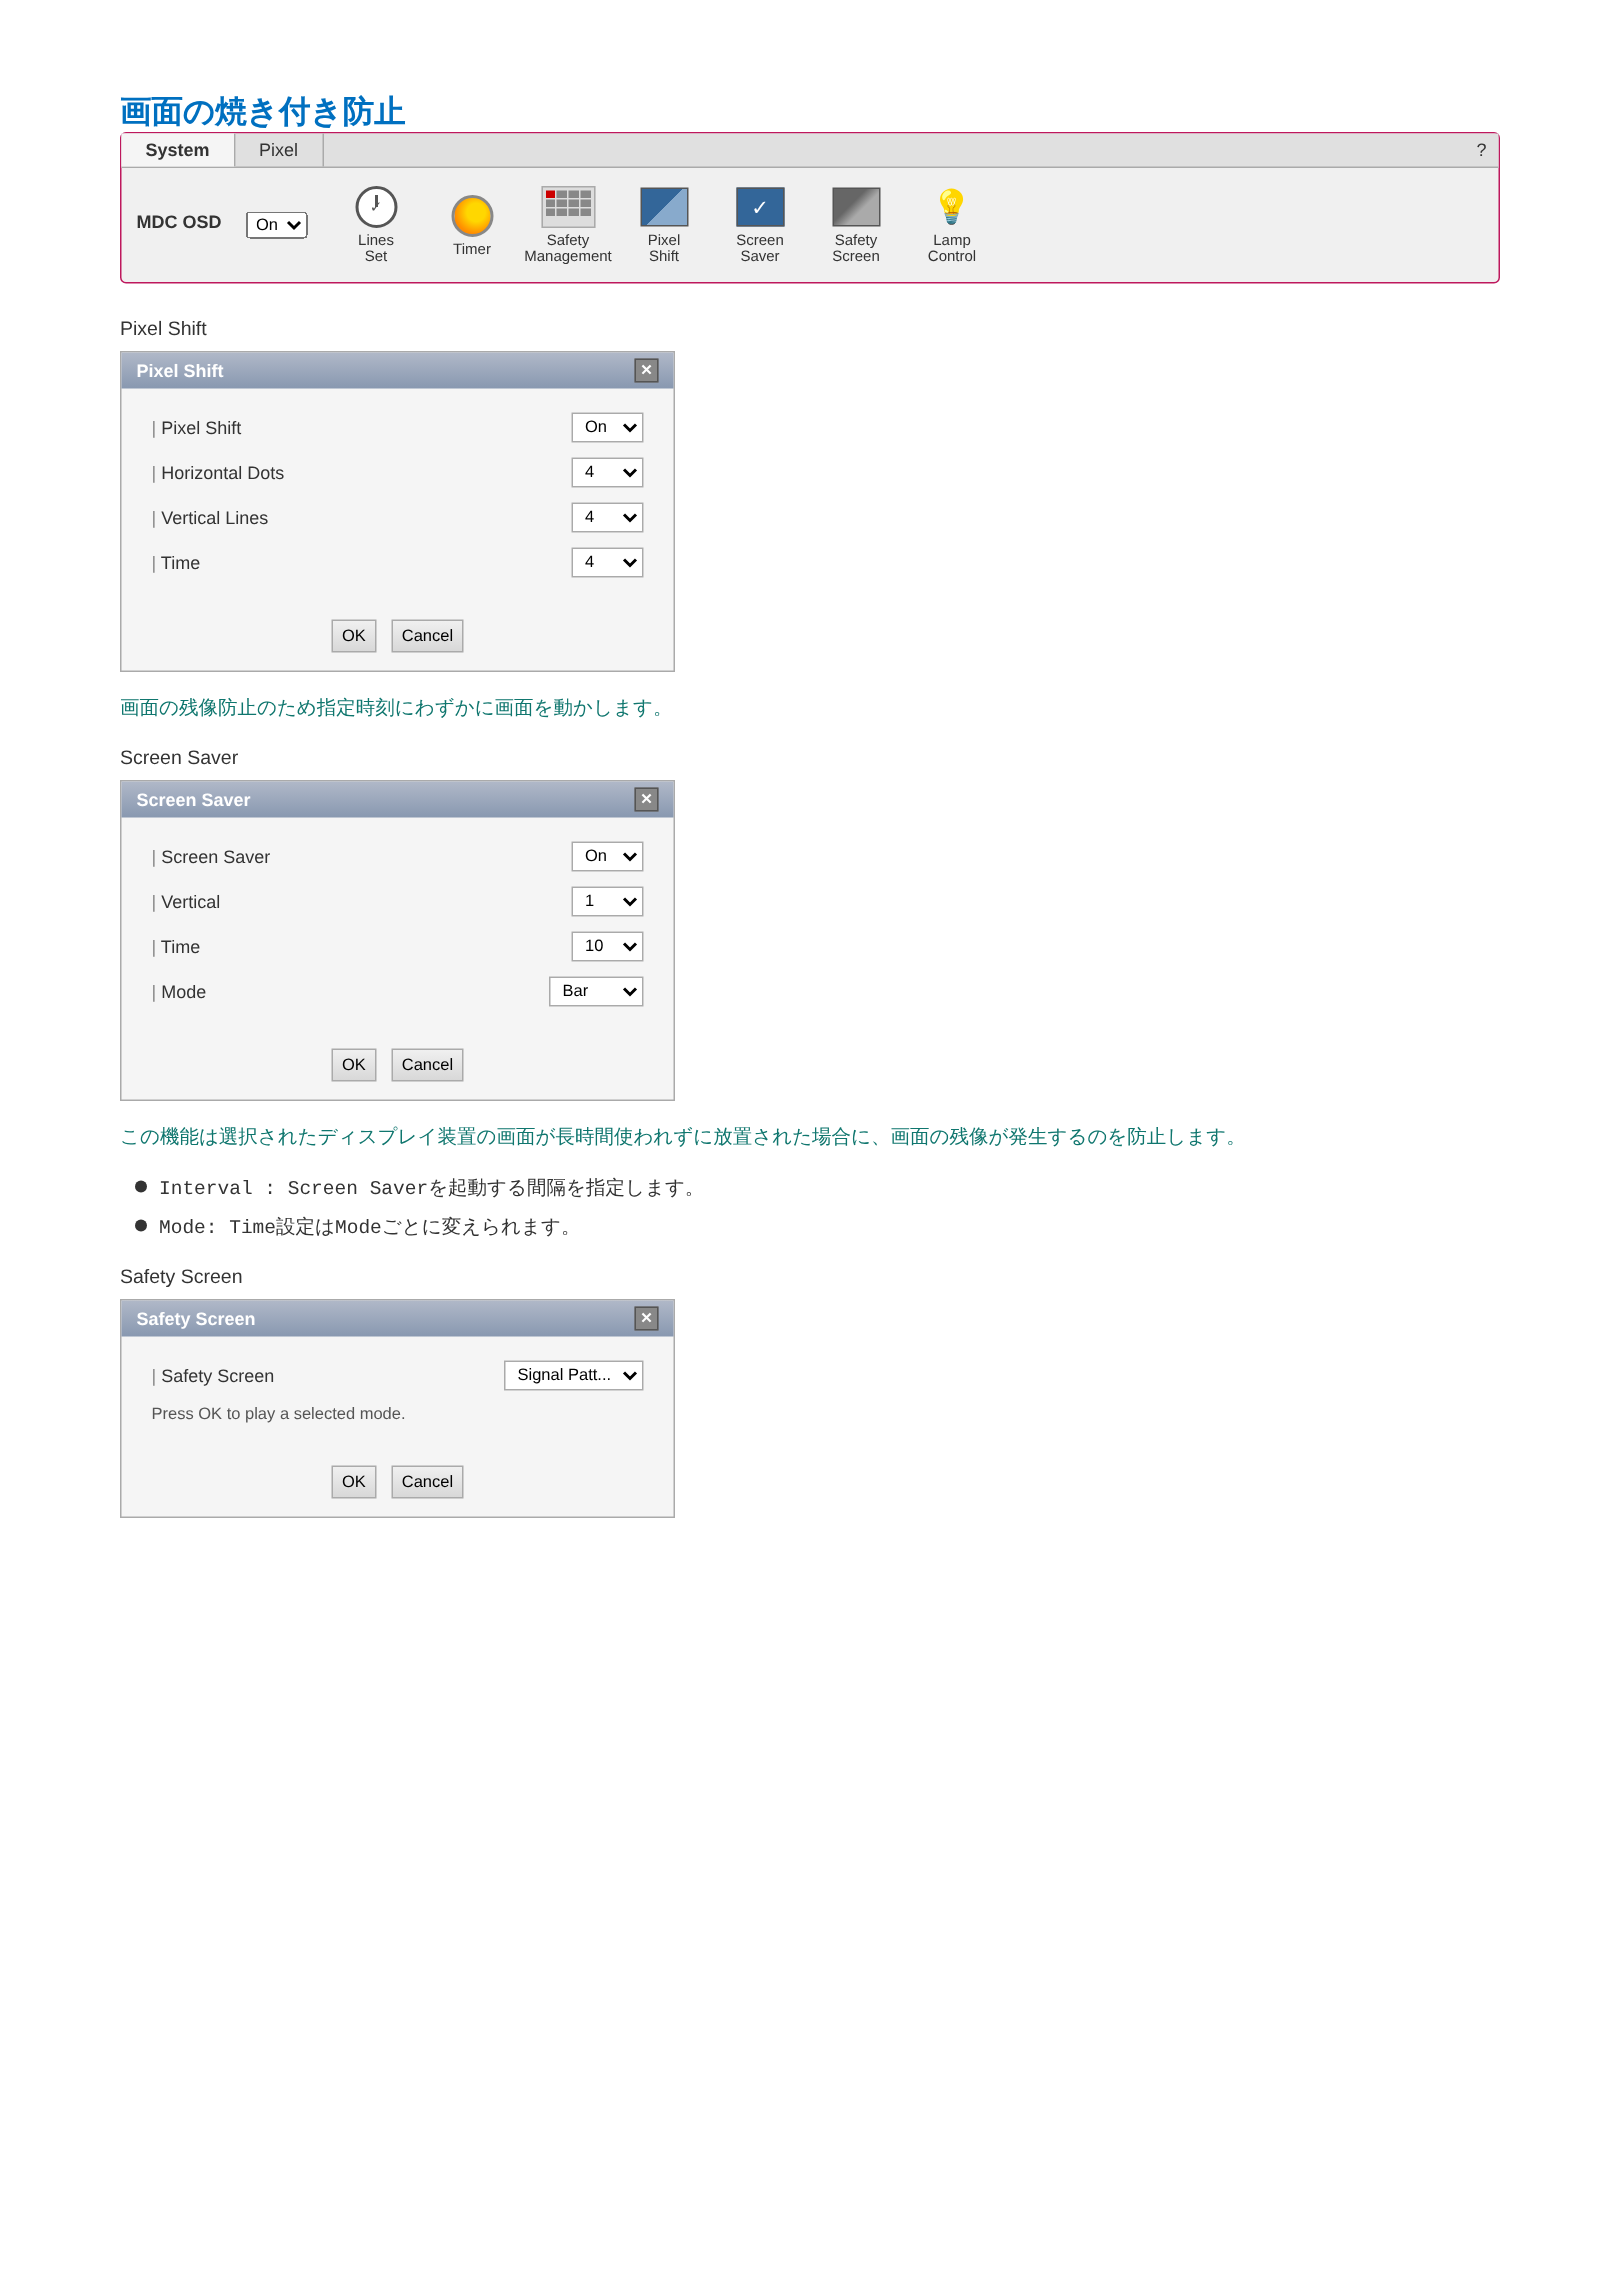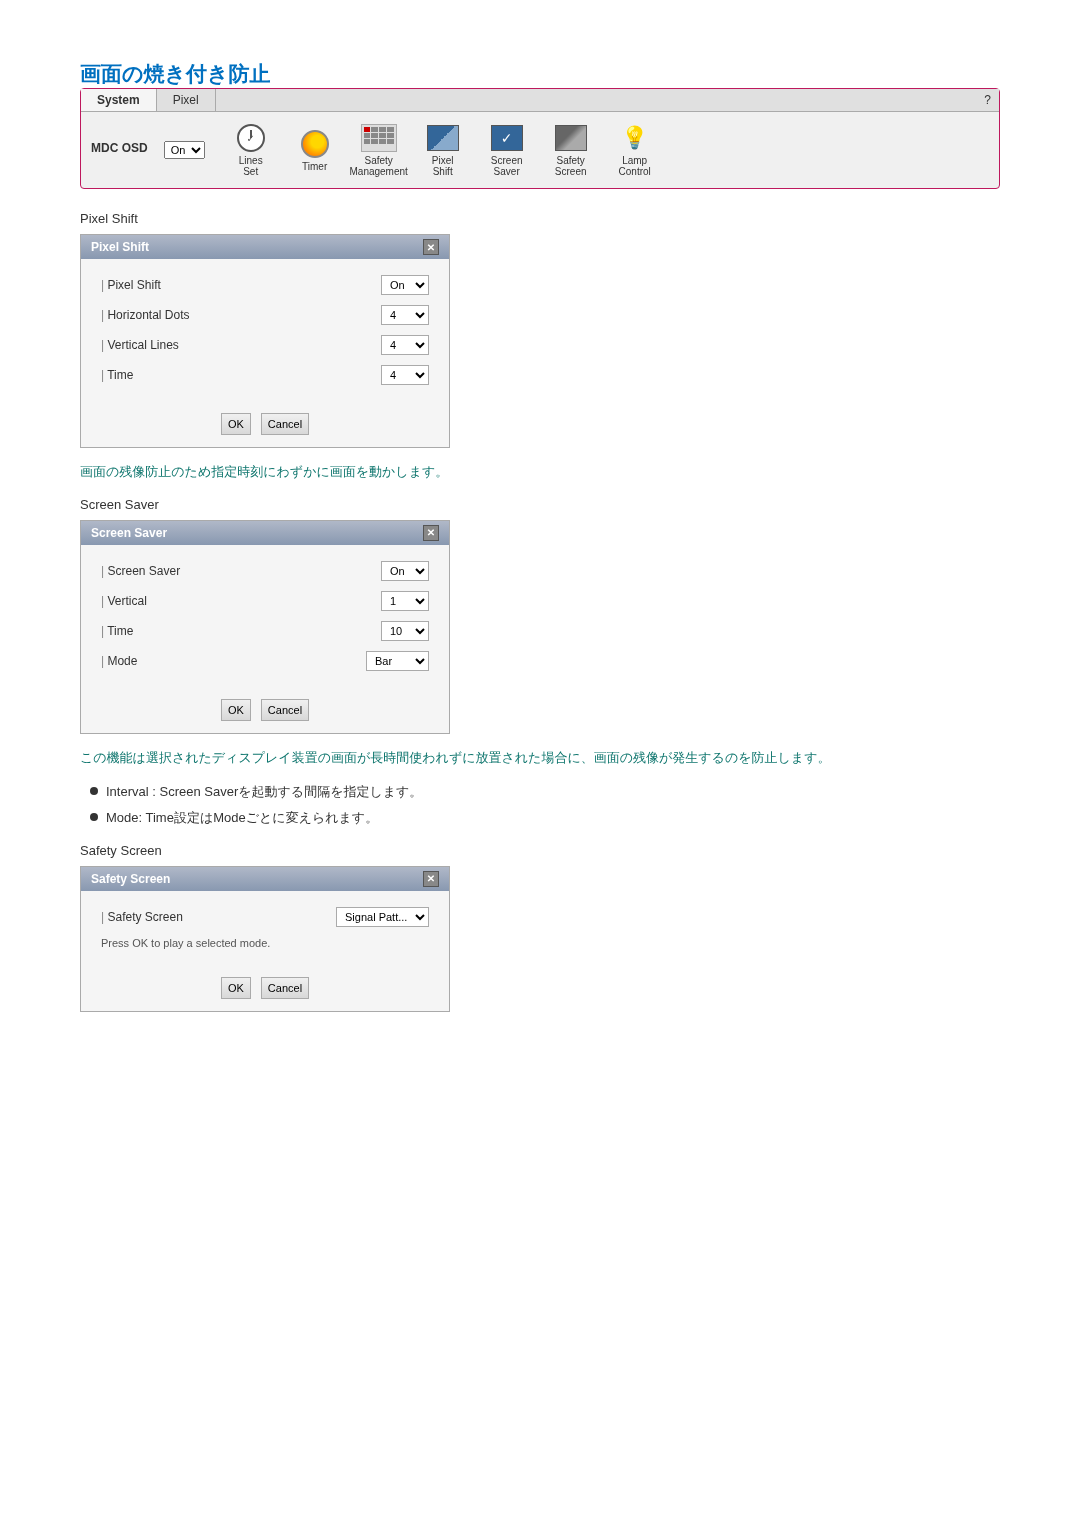--- a/index.html
+++ b/index.html
@@ -251,20 +251,21 @@
       font-size: 13px;
       color: #0f766e;
       margin-bottom: 14px;
       line-height: 1.6;
     }
 
     
     .bullet-list {
       margin-bottom: 16px;
       padding-left: 10px;
+      font-family: Liberation Mono, monospace;
     }
     .bullet-item {
       display: flex;
       align-items: flex-start;
       gap: 8px;
       margin-bottom: 8px;
       font-size: 13px;
     }
     .bullet-dot {
       width: 8px; height: 8px;

